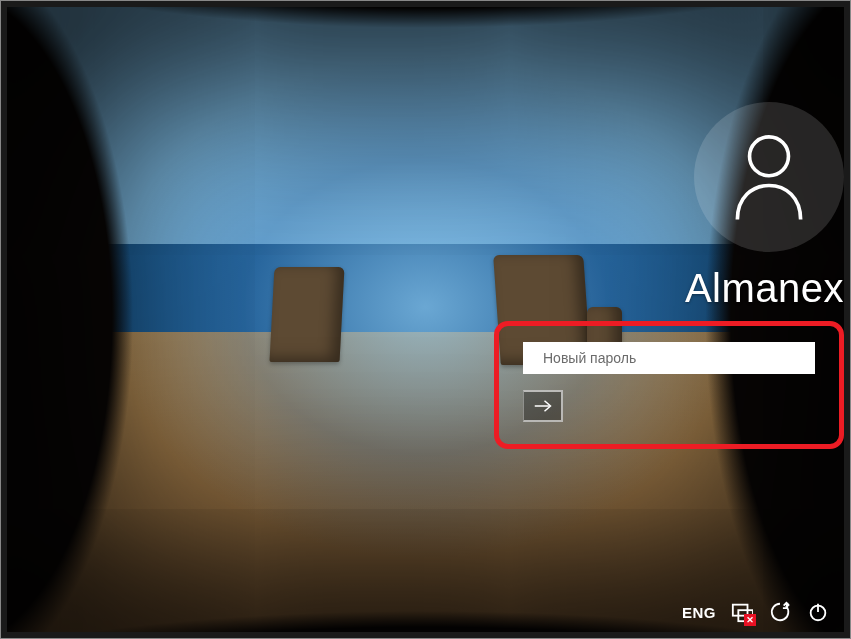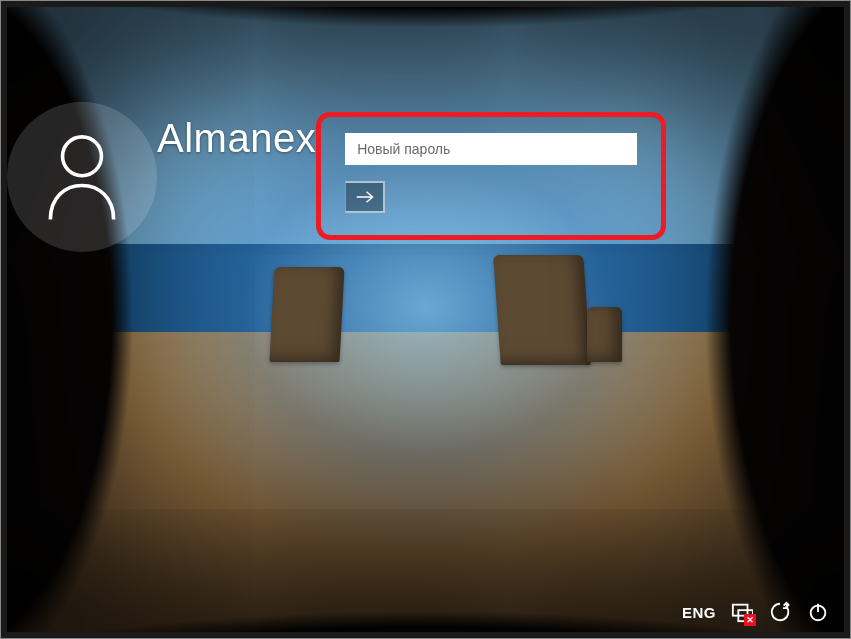--- a/index.html
+++ b/index.html
@@ -36,22 +36,22 @@
   .stack.a { left: 265px; top: 260px; width: 70px; height: 95px; transform: skewX(-3deg); }
   .stack.b { left: 490px; top: 248px; width: 90px; height: 110px; transform: skewX(4deg); }
   .stack.c { left: 580px; top: 300px; width: 35px; height: 55px; }
 
   
   .vignette { position:absolute; inset:0; box-shadow: inset 0 0 180px 80px rgba(0,0,0,.85); }
 
   
   .login {
     position: absolute;
-    top: 95px; left: 0; right: 0;
-    display: flex; align-items: flex-start;
+    top: 95px; left: 12px; right: 0;
+    display: flex; flex-direction: column; align-items: flex-end;
     color: #fff;
   }
   .avatar {
     width: 150px; height: 150px; border-radius: 50%;
     background: rgba(255,255,255,0.14);
     display: flex; align-items: center; justify-content: center;
   }
   .avatar svg { width: 78px; height: 90px; }
   .username {
     margin-top: 14px;
@@ -72,21 +72,21 @@
     background: rgba(0,0,0,0);
   }
 
   .field-row { position: relative; width: 100%; height: 32px; display:flex; }
   .field-row input {
     width: 100%; height: 100%;
     border: 2px solid rgba(255,255,255,.6);
     background: rgba(0,0,0,.32);
     color: #fff;
     font-size: 14px;
-    padding: 0 10px;
+    padding: 0 18px;
     outline: none;
   }
   .field-row input::placeholder { color: #cfcfcf; }
   .field-row.focused input {
     background: #fff;
     color: #555;
     border: 2px solid #fff;
   }
   .field-row.focused input::placeholder { color: #6b6b6b; }
   .submit-btn {

